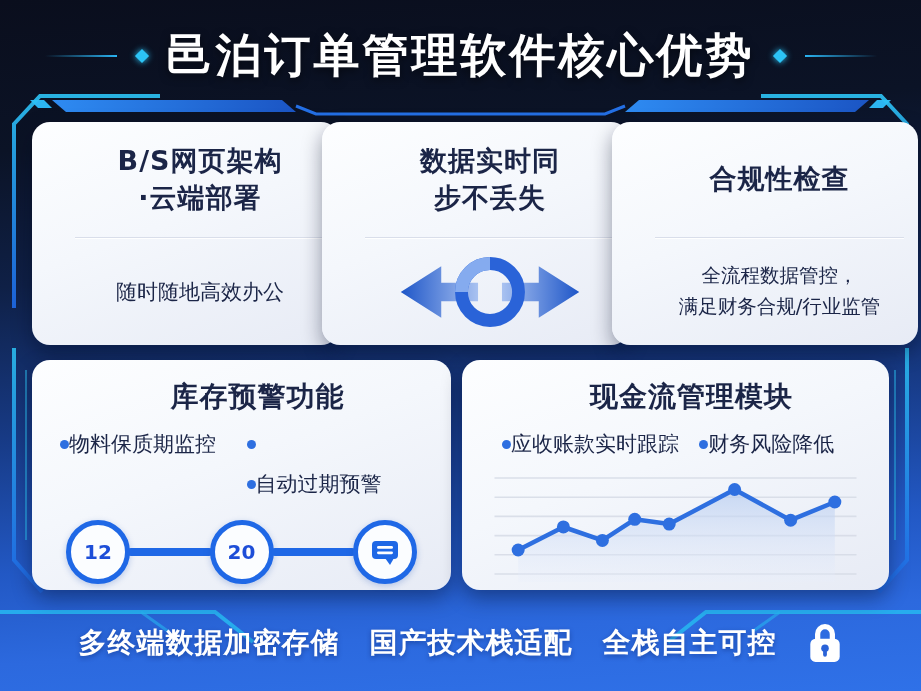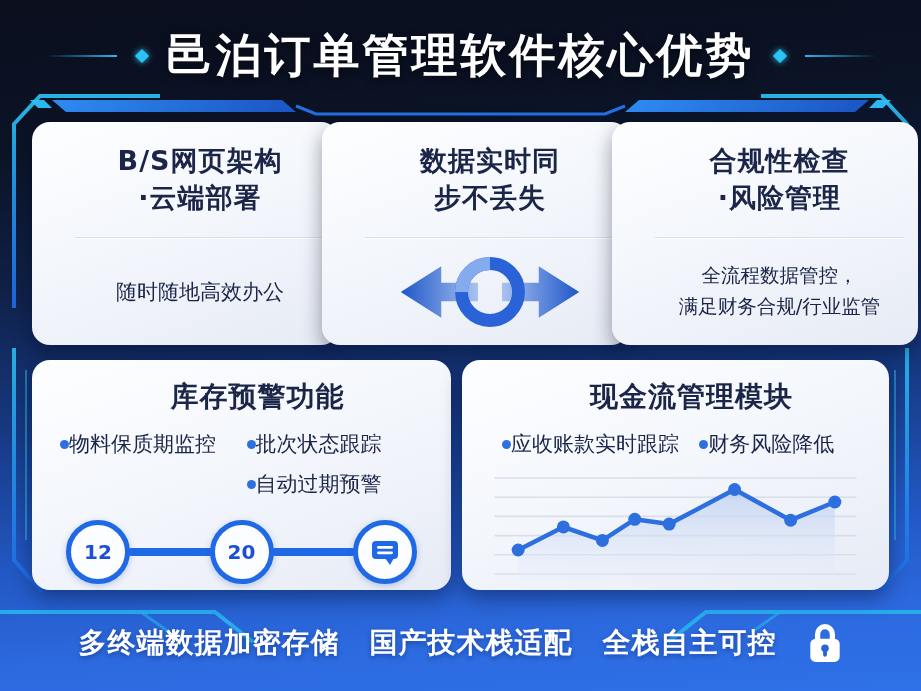--- a/index.html
+++ b/index.html
@@ -149,39 +149,37 @@
         <polygon points="202,50 158,22 158,40 118,40 118,60 158,60 158,78" fill="url(#gRight)"></polygon>
         <circle cx="105" cy="50" r="31" fill="none" stroke="#2a63d8" stroke-width="14"></circle>
         <path d="M 105,19 A 31,31 0 0 0 74,50" fill="none" stroke="#85abef" stroke-width="14"></path>
       </svg>
     </div>
   </div>
 
   <div class="card card-sm" id="card-compliance">
     <div class="title-zone">
       <div>合规性检查</div>
-      <div>·风险管理</div>
     </div>
     <div class="card-divider"></div>
     <div class="body-zone">
       <div>全流程数据管控，</div>
       <div>满足财务合规/行业监管</div>
     </div>
   </div>
 
   <div class="card card-lg" id="card-inventory">
     <div class="lg-title">库存预警功能</div>
     <div class="bullets-grid">
       <div class="bullet">
         <span class="dot"></span>
         <span>物料保质期监控</span>
       </div>
       <div class="bullet">
         <span class="dot"></span>
-        <span>批次状态跟踪</span>
       </div>
       <div></div>
       <div class="bullet">
         <span class="dot"></span>
         <span>自动过期预警</span>
       </div>
     </div>
     <div class="timeline">
       <div class="tl-circle">12</div>
       <div class="tl-bar"></div>

